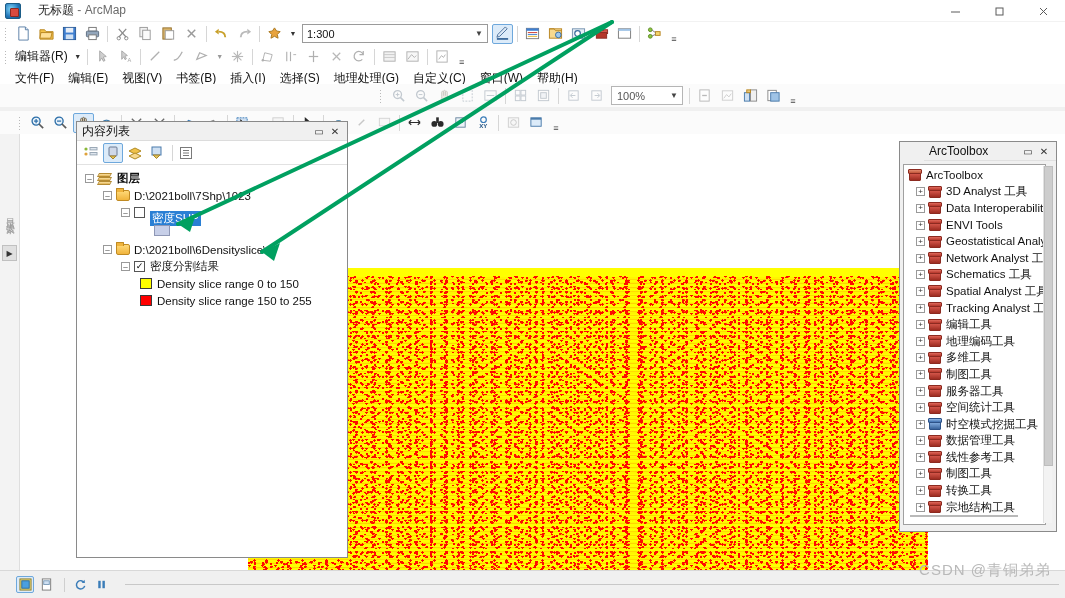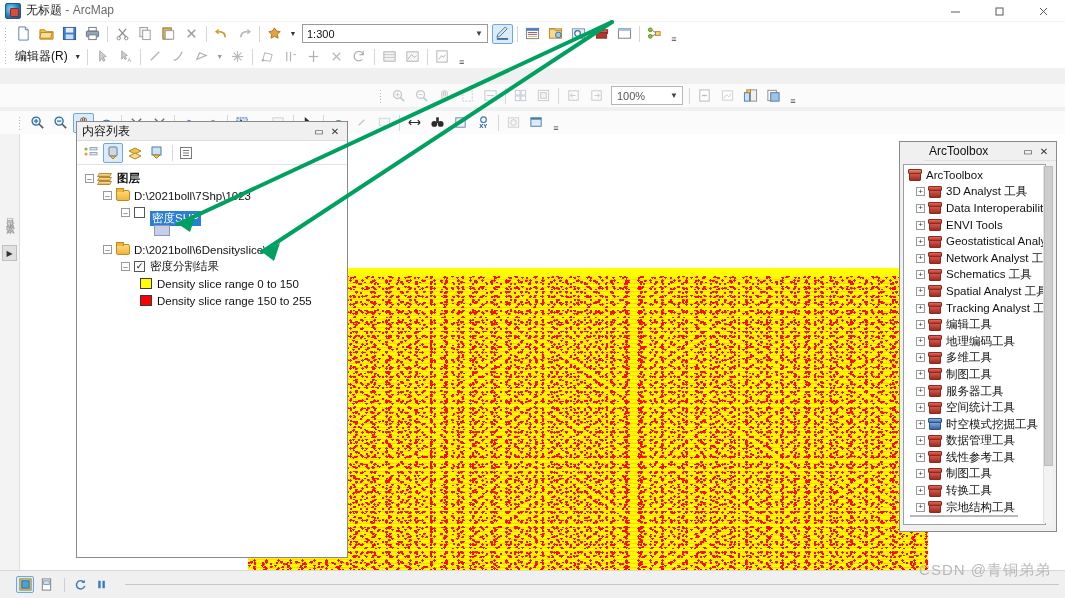--- a/index.html
+++ b/index.html
@@ -16,20 +16,21 @@
     background: #f0f0f0;
     overflow: hidden;
   }
 
   
   .titlebar {
     position: absolute; left: 0; top: 0; width: 1065px; height: 22px;
     background: #ffffff;
     display: flex; align-items: center;
     border-bottom: 1px solid #f2f2f2;
+    gap: 12px;
   }
   .app-icon {
     width: 16px; height: 16px; margin-left: 5px; margin-right: 5px;
     border-radius: 2px;
     background: radial-gradient(circle at 35% 35%, #7fd4f5 0%, #2277bb 60%, #14537f 100%);
     border: 1px solid #1b5c87;
     position: relative;
   }
   .app-icon::after{
     content:""; position:absolute; right:1px; bottom:1px; width:7px; height:7px;
@@ -575,20 +576,32 @@
     <div class="sep"></div>
     <div class="tbtn">
       <svg width="15" height="15" viewBox="0 0 16 16">
           <rect x="2" y="2" width="11" height="12" fill="#fff" stroke="#b0b0b0"></rect>
           <path d="M4 11l3-4 2 2 2-3" fill="none" stroke="#b0b0b0"></path>
         </svg>
     </div>
     <div class="tb-overflow">≡</div>
   </div>
 
+  <div class="toolbar menubar">
+    <div class="menu-item">文件(F)</div>
+    <div class="menu-item">编辑(E)</div>
+    <div class="menu-item">视图(V)</div>
+    <div class="menu-item">书签(B)</div>
+    <div class="menu-item">插入(I)</div>
+    <div class="menu-item">选择(S)</div>
+    <div class="menu-item">地理处理(G)</div>
+    <div class="menu-item">自定义(C)</div>
+    <div class="menu-item">窗口(W)</div>
+    <div class="menu-item">帮助(H)</div>
+  </div>
 
   <div class="toolbar tb3">
     <div style="width:375px"></div>
     <div class="grip"></div>
     <div class="tbtn">
       <svg width="15" height="15" viewBox="0 0 16 16" opacity=".35">
           <circle cx="7" cy="7" r="4.2" fill="none" stroke="#5a6d80" stroke-width="1.4"></circle>
           <line x1="5" y1="7" x2="9" y2="7" stroke="#5a6d80"></line>
           <line x1="7" y1="5" x2="7" y2="9" stroke="#5a6d80"></line>
           <line x1="10" y1="10" x2="14" y2="14" stroke="#5a6d80" stroke-width="1.6"></line>

